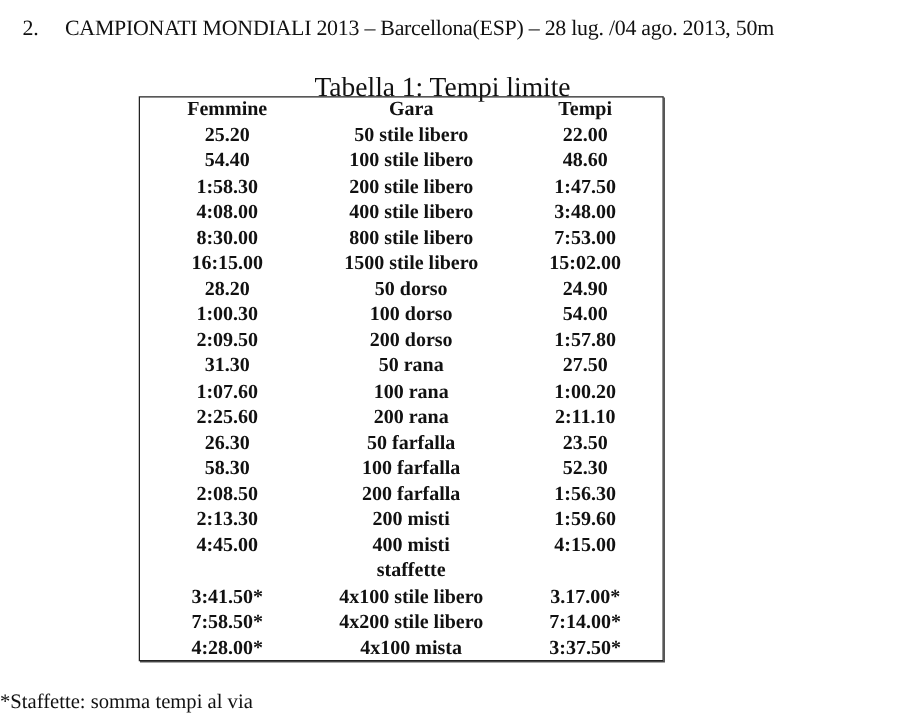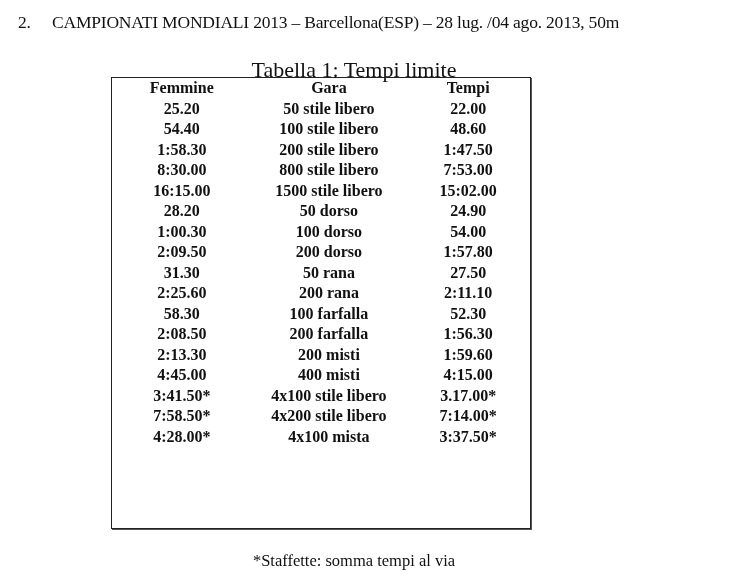--- a/index.html
+++ b/index.html
@@ -62,21 +62,20 @@
     }
     th { font-size: 16px; }
     .col-f { width: 165px; }
     .col-g { width: 168px; font-family: Liberation Serif, serif; }
     .col-m { width: 146px; }
     .footnote {
       position: absolute;
       top: 551px;
       left: 0;
       width: 708px;
-      text-align: center;
       font-size: 16.5px;
     }
   </style>
 </head>
 <body>
 
 <div class="heading">
   <span class="num">2.</span><span>CAMPIONATI MONDIALI  2013 – Barcellona(ESP) – 28 lug. /04 ago.  2013, 50m</span>
 </div>
 
@@ -101,20 +100,25 @@
           <td>54.40</td>
           <td>100 stile libero</td>
           <td>48.60</td>
         </tr>
         <tr>
           <td>1:58.30</td>
           <td>200 stile libero</td>
           <td>1:47.50</td>
         </tr>
         <tr>
+          <td>4:08.00</td>
+          <td>400 stile libero</td>
+          <td>3:48.00</td>
+        </tr>
+        <tr>
           <td>8:30.00</td>
           <td>800 stile libero</td>
           <td>7:53.00</td>
         </tr>
         <tr>
           <td>16:15.00</td>
           <td>1500 stile libero</td>
           <td>15:02.00</td>
         </tr>
         <tr>
@@ -131,45 +135,60 @@
           <td>2:09.50</td>
           <td>200 dorso</td>
           <td>1:57.80</td>
         </tr>
         <tr>
           <td>31.30</td>
           <td>50 rana</td>
           <td>27.50</td>
         </tr>
         <tr>
+          <td>1:07.60</td>
+          <td>100 rana</td>
+          <td>1:00.20</td>
+        </tr>
+        <tr>
           <td>2:25.60</td>
           <td>200 rana</td>
           <td>2:11.10</td>
         </tr>
         <tr>
+          <td>26.30</td>
+          <td>50 farfalla</td>
+          <td>23.50</td>
+        </tr>
+        <tr>
           <td>58.30</td>
           <td>100 farfalla</td>
           <td>52.30</td>
         </tr>
         <tr>
           <td>2:08.50</td>
           <td>200 farfalla</td>
           <td>1:56.30</td>
         </tr>
         <tr>
           <td>2:13.30</td>
           <td>200 misti</td>
           <td>1:59.60</td>
         </tr>
         <tr>
           <td>4:45.00</td>
           <td>400 misti</td>
           <td>4:15.00</td>
         </tr>
         <tr>
+          <td></td>
+          <td>staffette</td>
+          <td></td>
+        </tr>
+        <tr>
           <td>3:41.50*</td>
           <td>4x100 stile libero</td>
           <td>3.17.00*</td>
         </tr>
         <tr>
           <td>7:58.50*</td>
           <td>4x200 stile libero</td>
           <td>7:14.00*</td>
         </tr>
         <tr>

